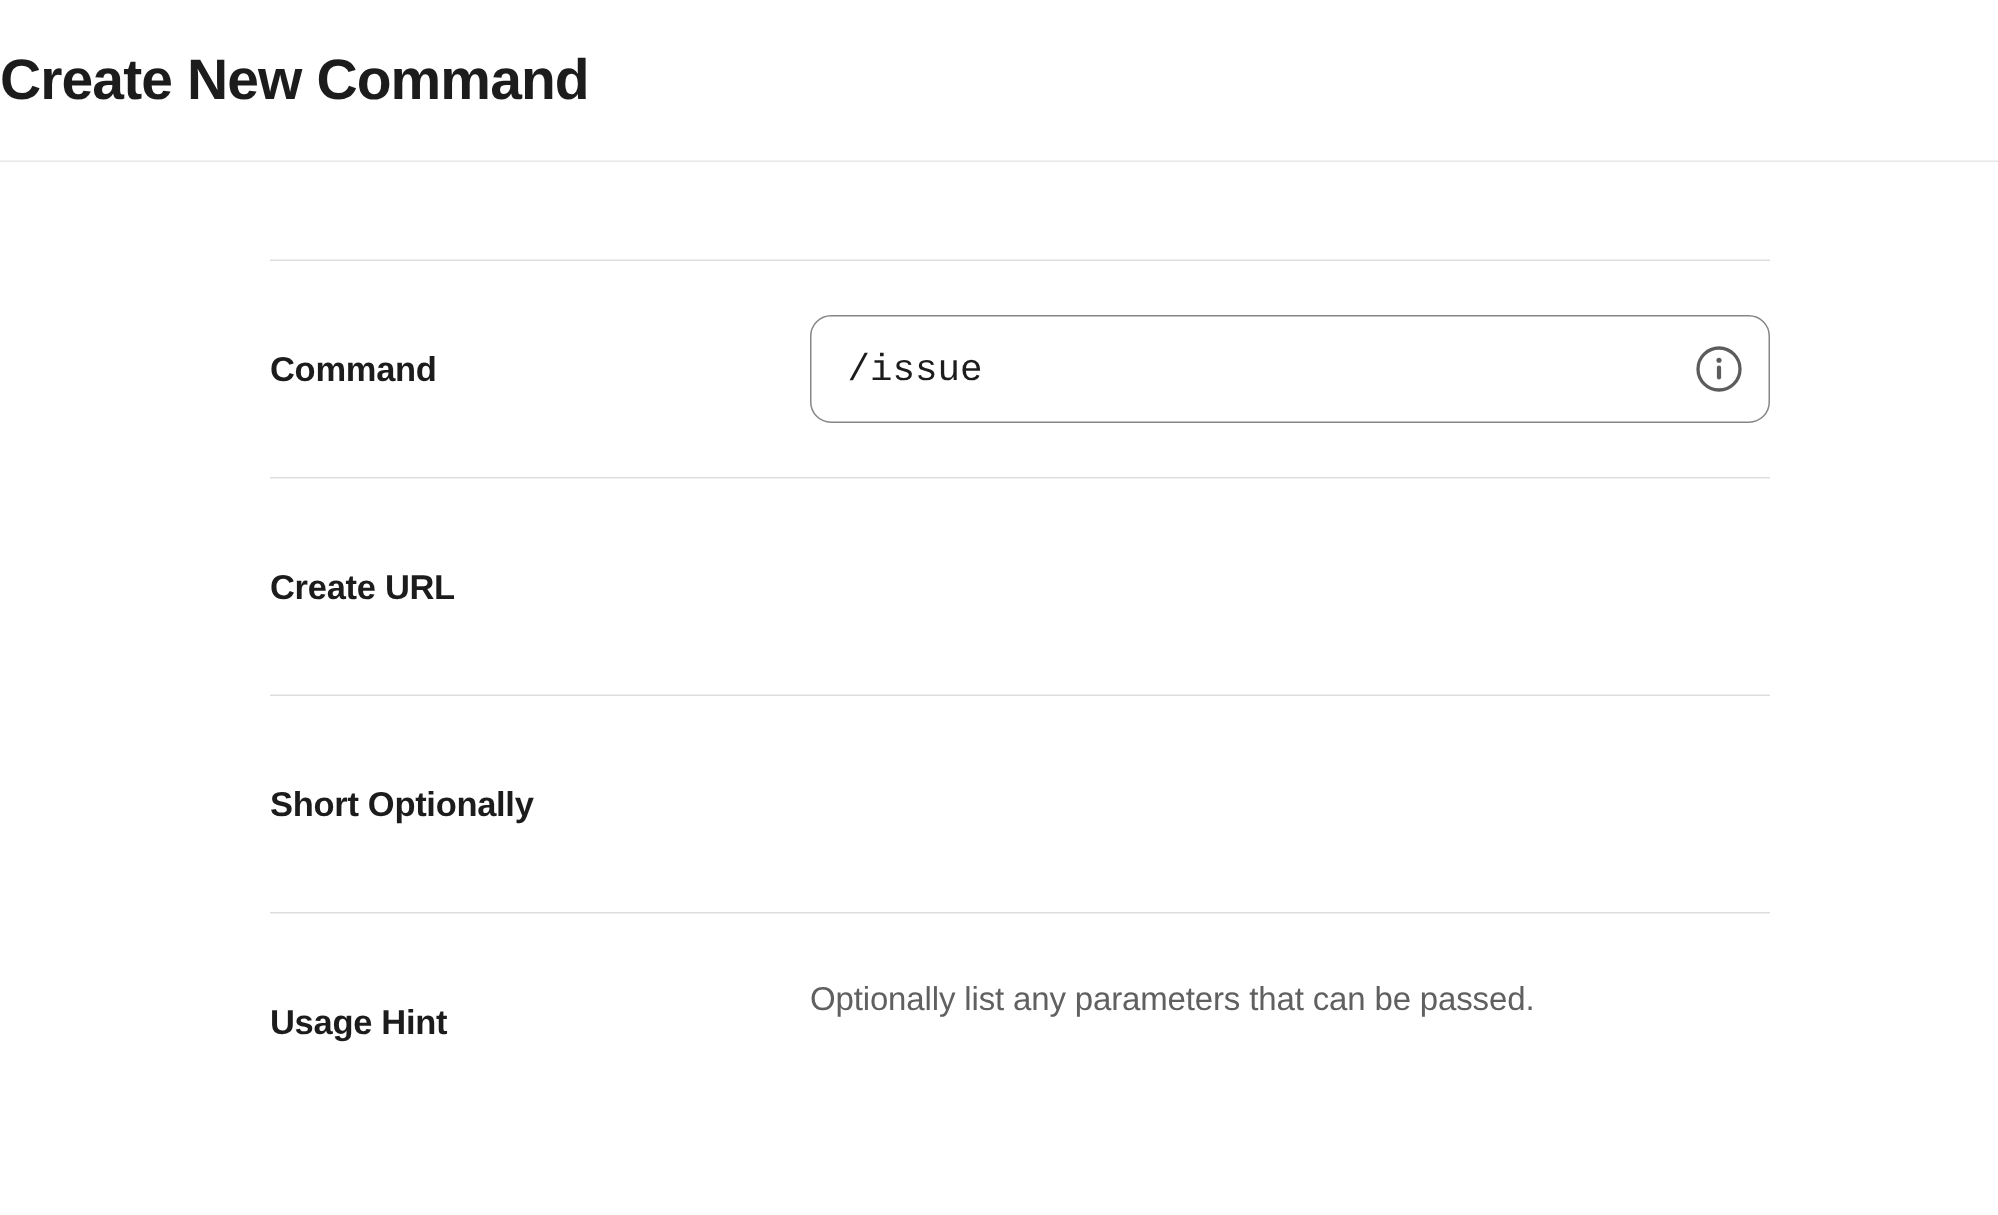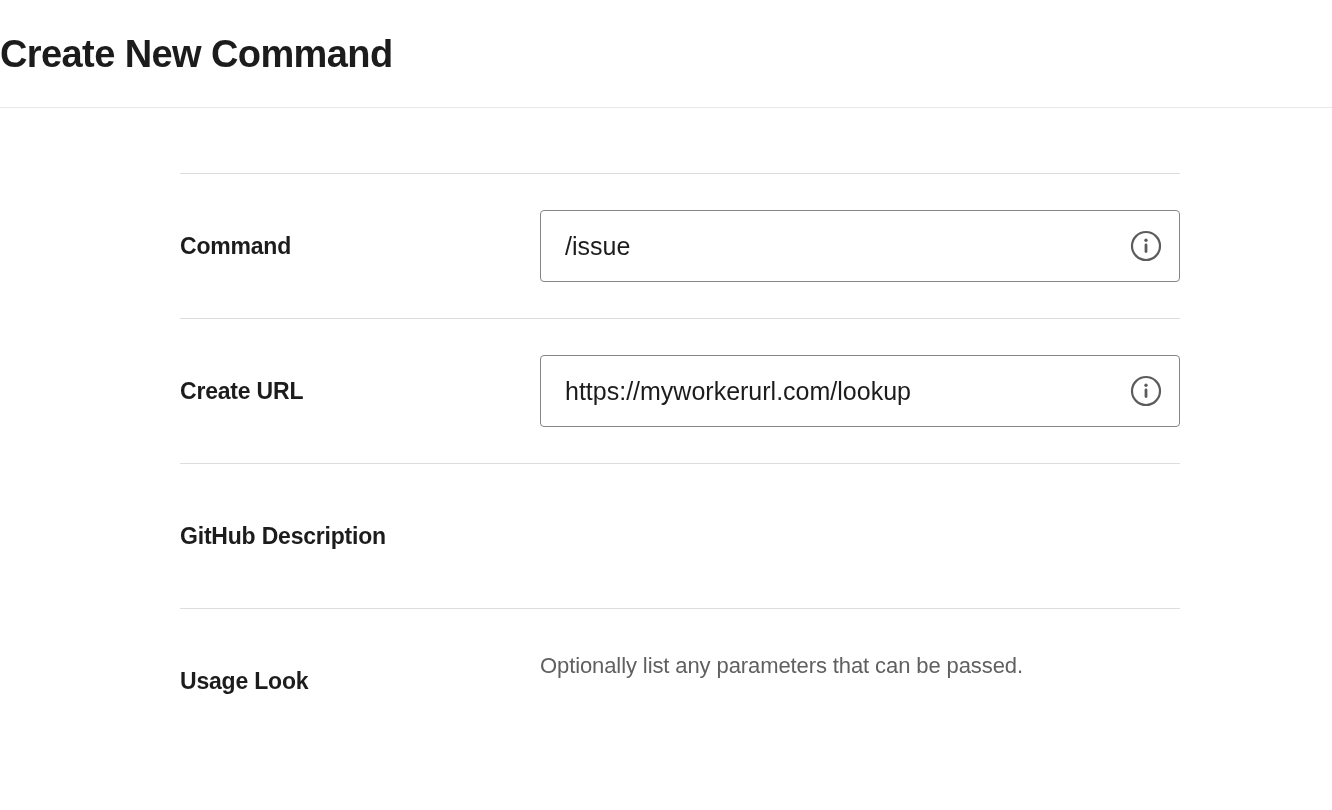--- a/index.html
+++ b/index.html
@@ -90,23 +90,23 @@
   .input-wrap {
     position: relative;
     width: 640px;
     height: 72px;
   }
 
   .text-input {
     width: 640px;
     height: 72px;
     border: 1px solid #868686;
-    border-radius: 4px;
+    border-radius: 14px;
     background: #ffffff;
-    font-family: Liberation Sans, sans-serif;
+    font-family: Liberation Mono, monospace;
     font-size: 25px;
     color: #1d1c1d;
     padding: 0 56px 0 24px;
     line-height: 70px;
     outline: none;
   }
 
   .text-input.no-icon {
     padding-right: 24px;
   }
@@ -155,40 +155,30 @@
               <circle cx="16" cy="10.2" r="1.7" fill="#5c5c5c"></circle>
               <rect x="14.6" y="13.6" width="2.8" height="9.4" rx="1.4" fill="#5c5c5c"></rect>
             </svg>
           </div>
         </div>
       </div>
 
       <div class="divider"></div>
       <div class="field-row">
         <div class="field-label">Create URL</div>
-        <div class="field-control">
-          <div class="input-wrap">
-            <input class="text-input" type="text" value="https://myworkerurl.com/lookup" style="">
-            <svg class="info-icon" viewBox="0 0 32 32">
-              <circle cx="16" cy="16" r="14" fill="none" stroke="#5c5c5c" stroke-width="2.2"></circle>
-              <circle cx="16" cy="10.2" r="1.7" fill="#5c5c5c"></circle>
-              <rect x="14.6" y="13.6" width="2.8" height="9.4" rx="1.4" fill="#5c5c5c"></rect>
-            </svg>
-          </div>
-        </div>
       </div>
 
       <div class="divider"></div>
       <div class="field-row">
-        <div class="field-label">GitHub Description</div>
+        <div class="field-label">Short Optionally</div>
       </div>
 
       <div class="divider"></div>
       <div class="field-row">
-        <div class="field-label">Usage Look</div>
+        <div class="field-label">Usage Hint</div>
         <div class="field-control">
           <div class="helper-text">Optionally list any parameters that can be passed.</div>
         </div>
       </div>
 
     </div>
   </div>
 </div>
 
 </body></html>

